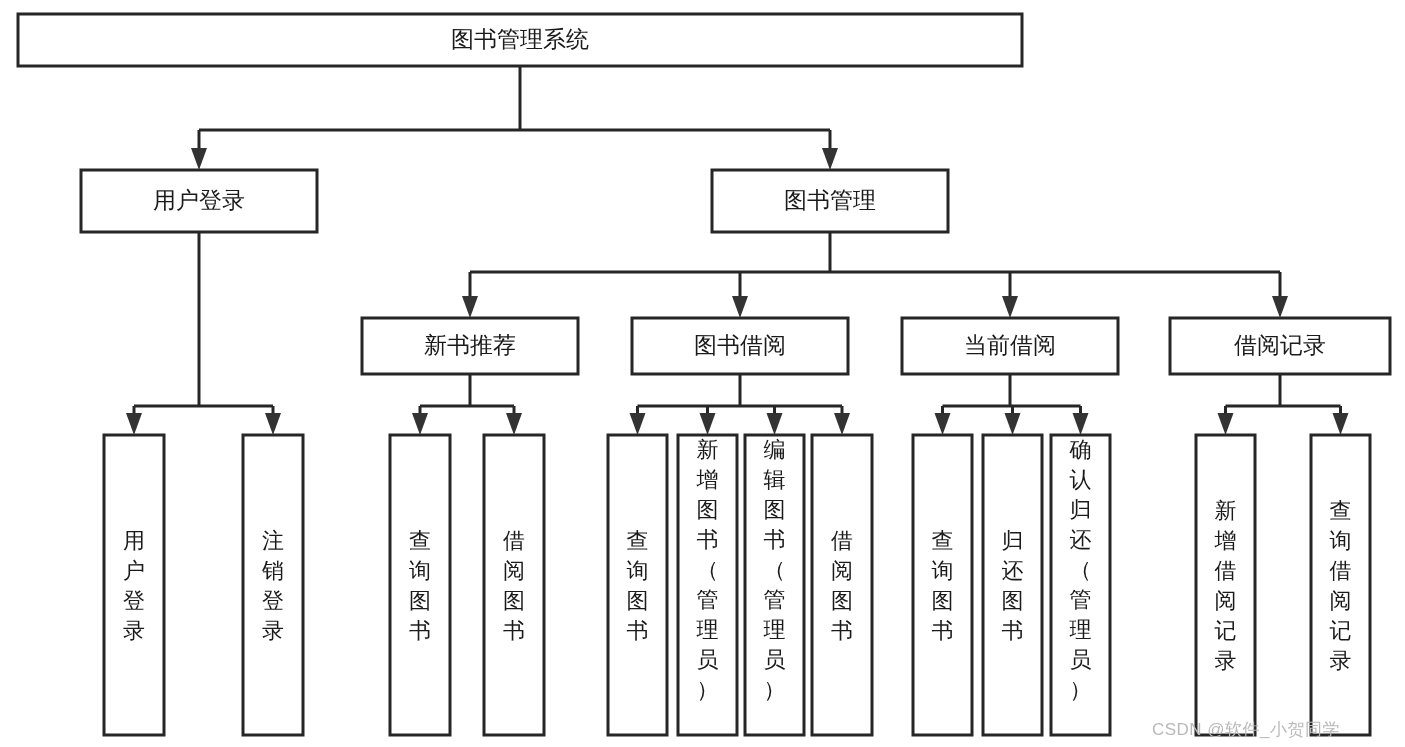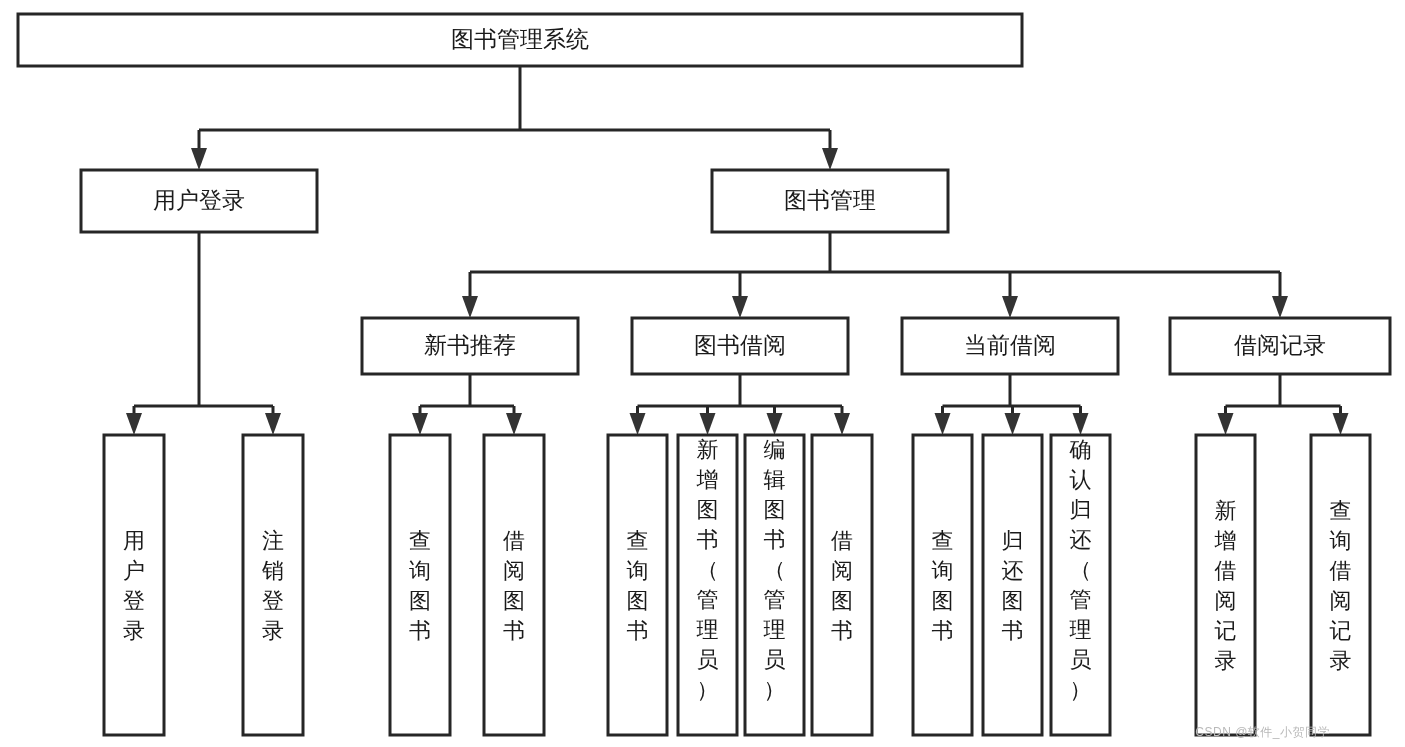--- a/index.html
+++ b/index.html
@@ -51,24 +51,24 @@
     dominant-baseline: middle;
   }
   .node-label-v {
     font-family: "Liberation Sans", "DejaVu Sans", sans-serif;
     font-size: 22px;
     fill: #1a1a1a;
     text-anchor: middle;
   }
   .watermark {
     position: absolute;
-    right: 24px;
+    right: 14px;
     bottom: 6px;
     font-family: "Liberation Sans", "DejaVu Sans", sans-serif;
-    font-size: 12px;
+    font-size: 17px;
     color: #b9b9b9;
     letter-spacing: 0.5px;
     white-space: nowrap;
     user-select: none;
   }
 </style>
 </head>
 <body>
 
 <div id="diagram-root">

